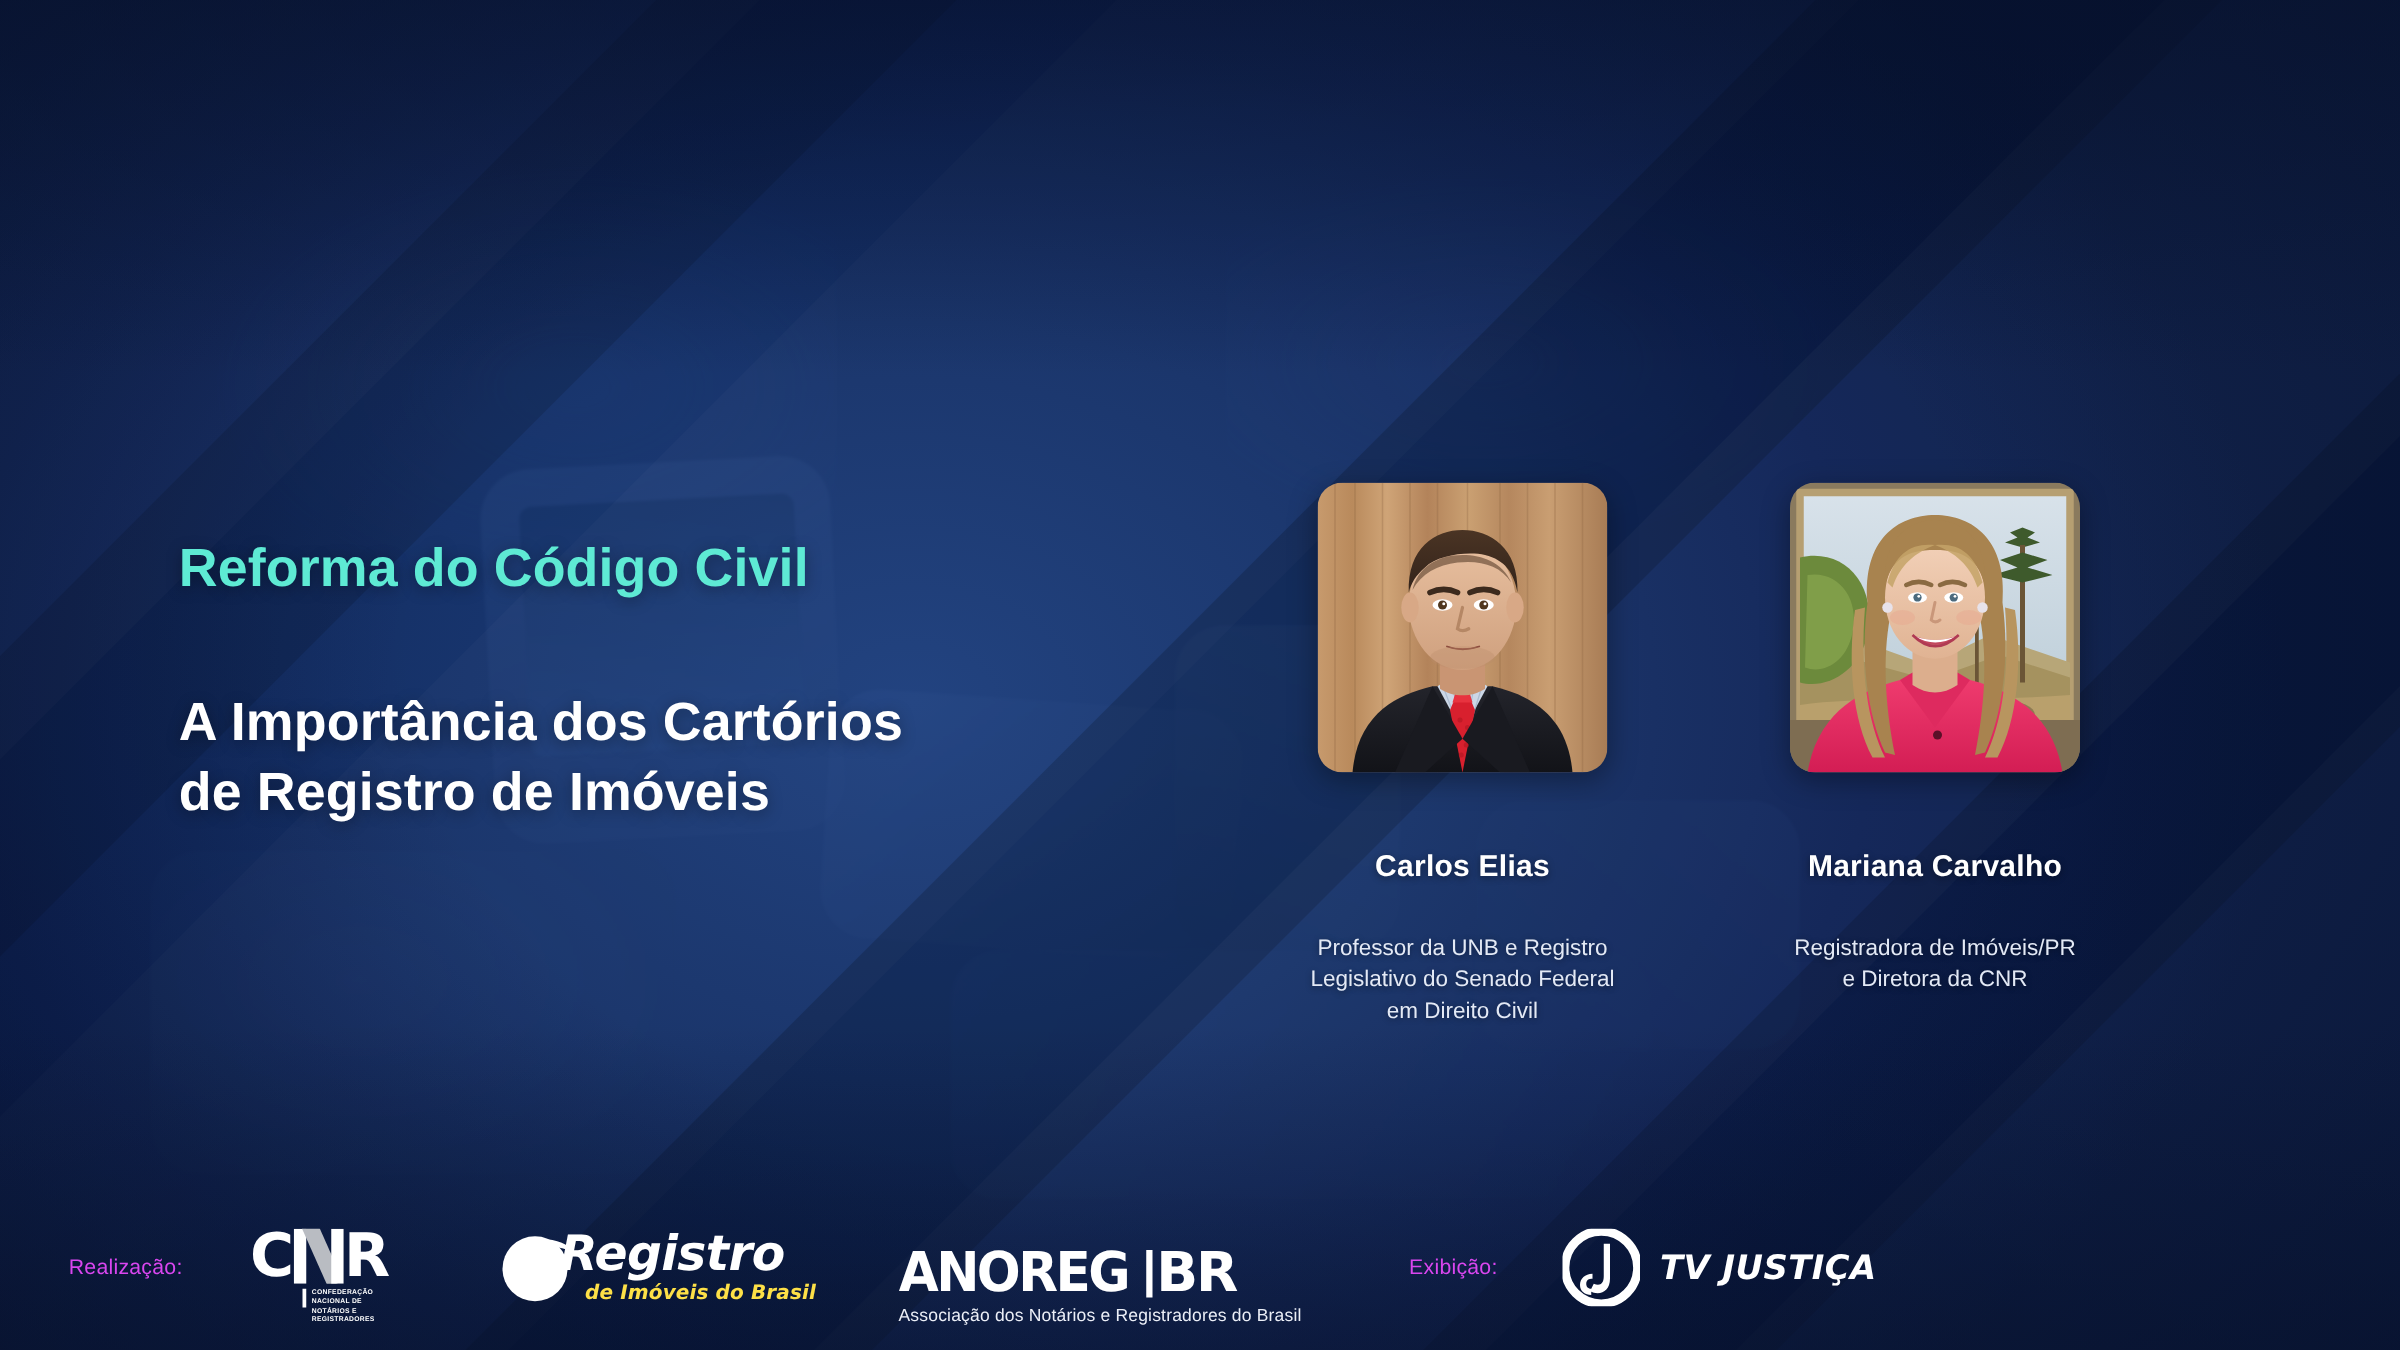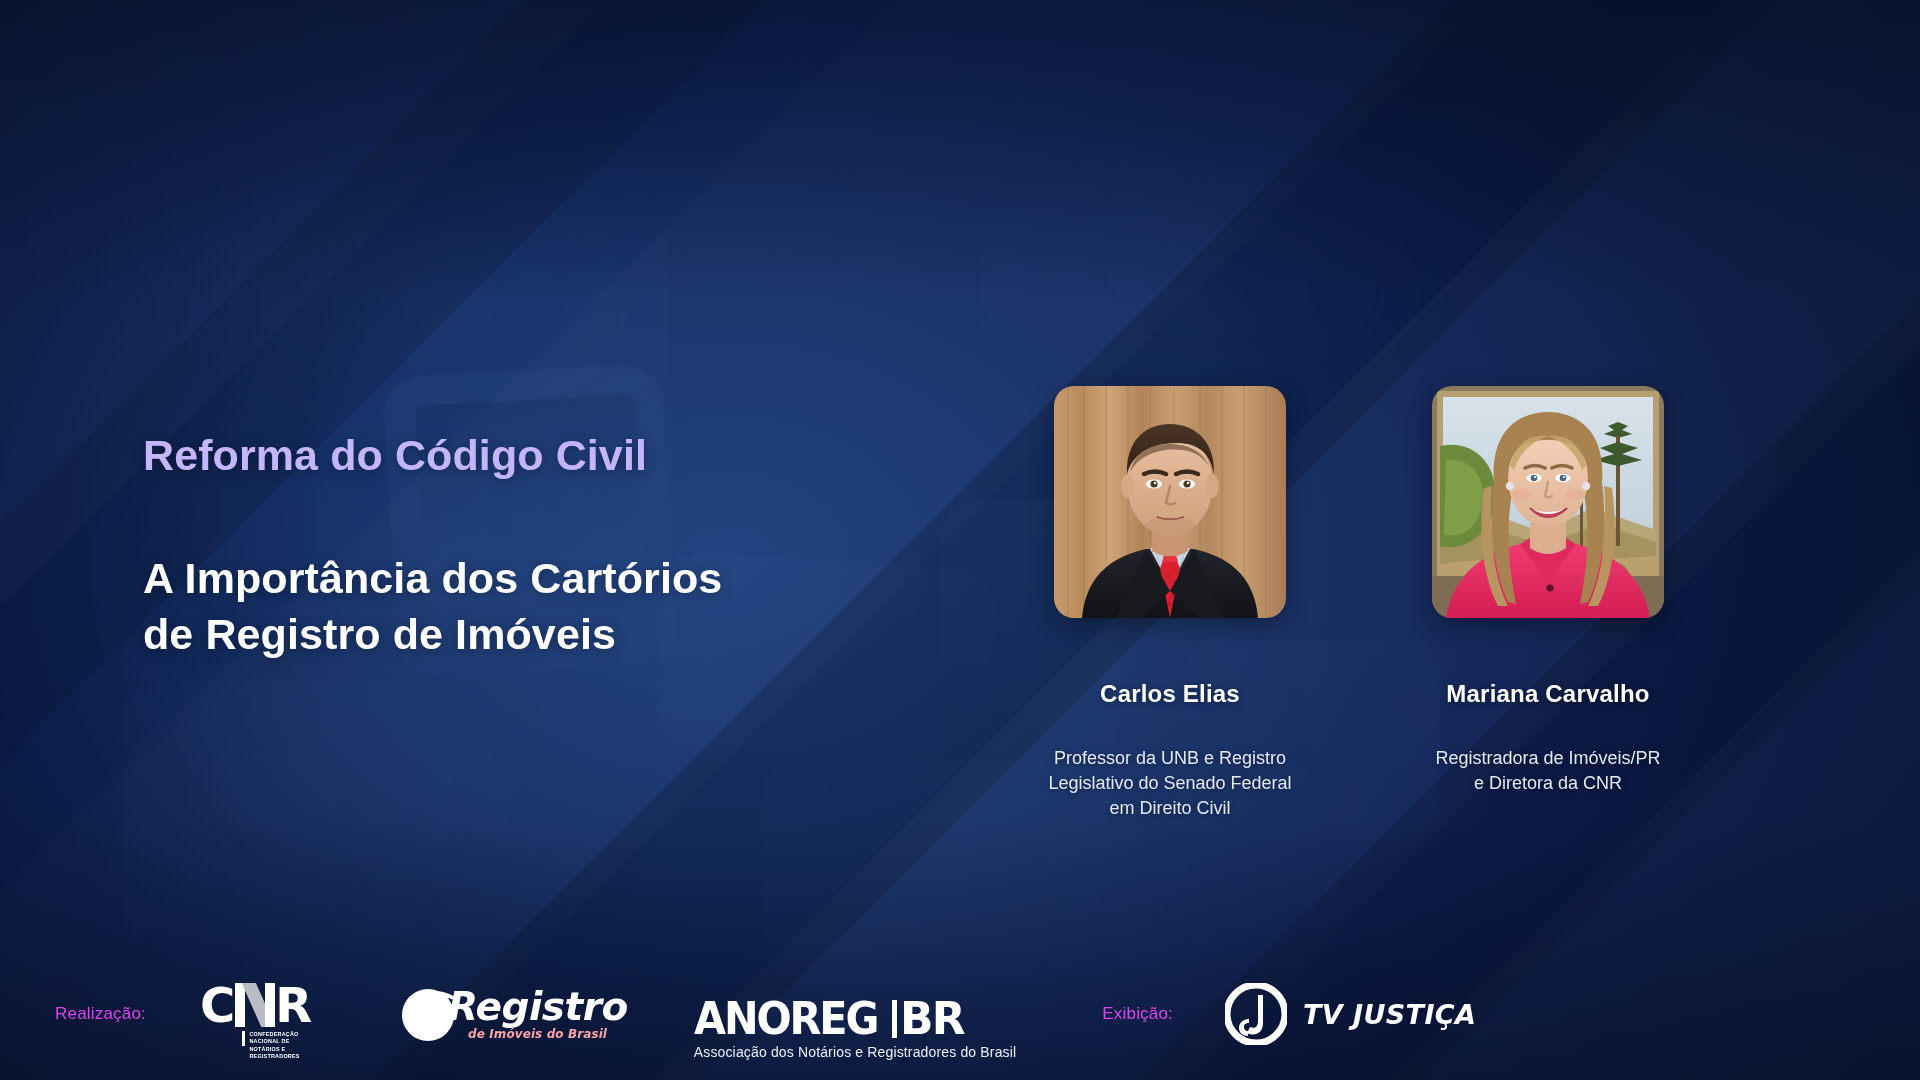--- a/index.html
+++ b/index.html
@@ -62,21 +62,21 @@
   .logo-sub {
     font-family:"DejaVu Sans", sans-serif;
     font-weight:700; font-size:30px; letter-spacing:7.5px;
     color:#fff; margin-top:-4px; padding-left:118px;
     text-shadow:0 2px 8px rgba(0,0,0,.3);
   }
 
   
   .titles { position:absolute; left:143px; top:430px; width:820px; }
   .title-1 {
-    color:#c4b5fd; font-weight:700; font-size:43px; line-height:1.18;
+    color:#5eead4; font-weight:700; font-size:43px; line-height:1.18;
     letter-spacing:.1px; text-shadow:0 2px 12px rgba(0,0,0,.35);
   }
   .title-2 {
     color:#fff; font-weight:700; font-size:43px; line-height:1.30;
     margin-top:70px; letter-spacing:.1px; text-shadow:0 2px 12px rgba(0,0,0,.35);
     white-space:pre-line;
   }
 
   
   .speakers { position:absolute; top:386px; left:1020px; width:800px; display:flex; gap:78px; }
@@ -121,21 +121,21 @@
   }
   .cnr-sub { display:flex; align-items:flex-start; margin-top:4px; margin-left:42px; }
   .cnr-bar { width:4px; height:15px; background:#fff; margin-right:4px; }
   .cnr-subtext { font-size:5.4px; line-height:7.4px; font-weight:700; color:#fff; letter-spacing:.25px; white-space:pre-line; }
 
   
   .reg { margin-left:72px; display:flex; align-items:center; }
   .reg-mark { width:66px; height:62px; position:relative; }
   .reg-txt { margin-left:-16px; }
   .reg-name { font-family:"DejaVu Sans",sans-serif; font-style:italic; font-weight:700; font-size:39px; color:#fff; line-height:38px; letter-spacing:-.5px; }
-  .reg-tag { font-family:"DejaVu Sans",sans-serif; font-style:italic; font-weight:700; font-size:12px; color:#fca5a5; letter-spacing:.1px; margin-top:1px;padding-left:20px; }
+  .reg-tag { font-family:"DejaVu Sans",sans-serif; font-style:italic; font-weight:700; font-size:16px; color:#fde047; letter-spacing:.1px; margin-top:1px;padding-left:20px; }
 
   
   .ano { margin-left:66px; }
   .ano-top { display:flex; align-items:center;margin-top:28px; }
   .ano-word { font-family:"DejaVu Sans",sans-serif; font-weight:700; font-size:44px; color:#fff; line-height:44px; letter-spacing:-2.2px; transform:scaleX(.94); transform-origin:left; }
   .ano-bar { width:5px; height:38px; background:#fff; margin:0 3px; }
   .ano-br { font-family:"DejaVu Sans",sans-serif; font-weight:700; font-size:44px; color:#fff; line-height:44px; letter-spacing:-1.6px; }
   .ano-tag { font-size:14px; color:#eceff7; letter-spacing:.15px; margin-top:3px; }
 
   .exib { margin-left:86px; display:flex; align-items:center; }

